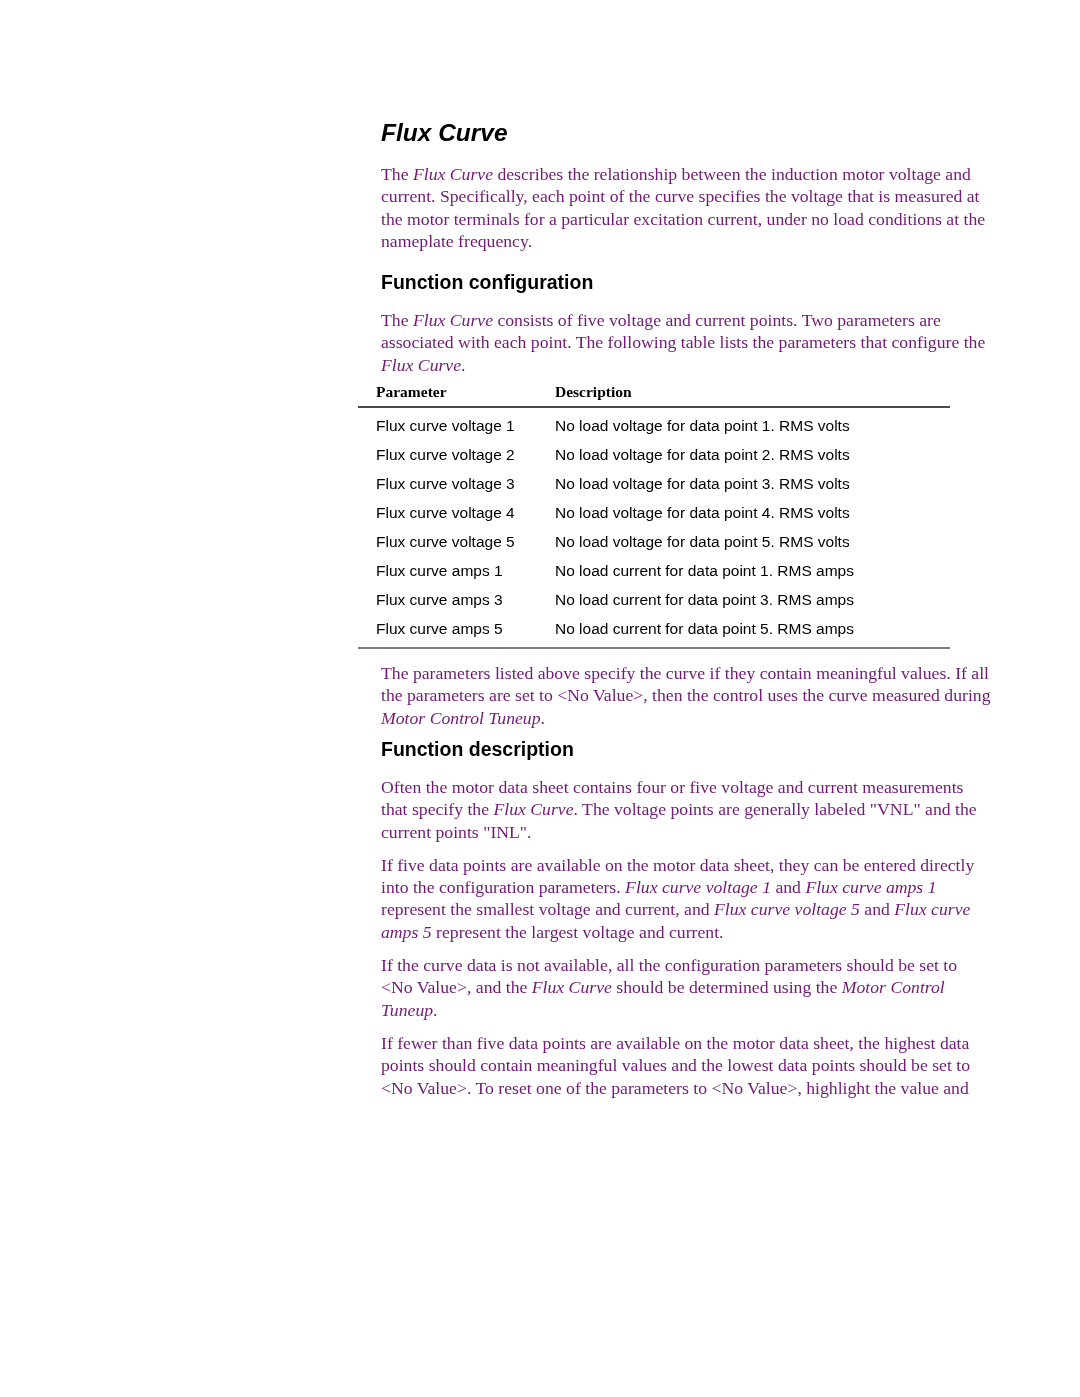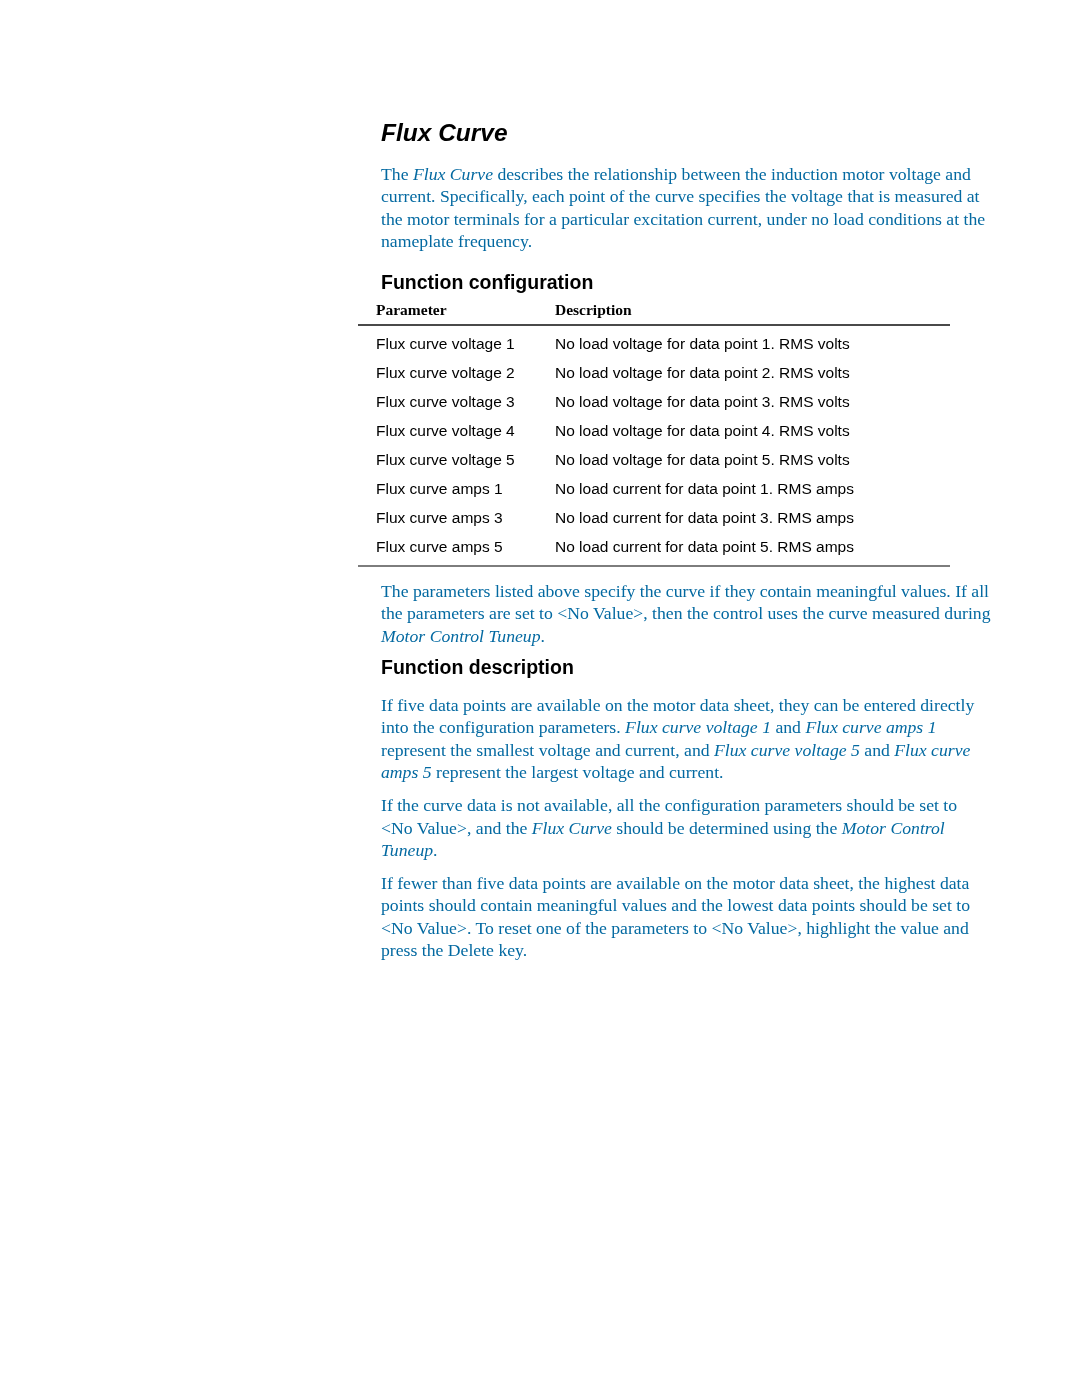--- a/index.html
+++ b/index.html
@@ -28,21 +28,21 @@
     font-style: italic;
     font-size: 24.5px;
     line-height: 30px;
     color: #000000;
   }
   p.body-text {
     margin: 15px 0 0 0;
     font-family: "Liberation Serif", serif;
     font-size: 17.7px;
     line-height: 22.3px;
-    color: #0369a1;
+    color: #701a75;
   }
   p.body-text + p.body-text { margin-top: 11px; }
   h2.section-heading {
     margin: 18px 0 0 0;
     font-family: Liberation Sans, sans-serif;
     font-weight: bold;
     font-size: 19.5px;
     line-height: 24px;
     color: #000000;
   }
@@ -106,20 +106,21 @@
 
 <div class="page">
   <div class="content">
 
     <h1 class="doc-title">Flux Curve</h1>
 
     <p class="body-text"><span>The </span><span class="it">Flux Curve</span><span> describes the relationship between the induction motor voltage and current. Specifically, each point of the curve specifies the voltage that is measured at the motor terminals for a particular excitation current, under no load conditions at the nameplate frequency.</span></p>
 
     <h2 class="section-heading">Function configuration</h2>
 
+    <p class="body-text"><span>The </span><span class="it">Flux Curve</span><span> consists of five voltage and current points. Two parameters are associated with each point. The following table lists the parameters that configure the </span><span class="it">Flux Curve</span><span>.</span></p>
 
     <table class="param-table">
       <thead>
         <tr>
           <th>Parameter</th>
           <th>Description</th>
         </tr>
       </thead>
       <tbody>
         <tr>
@@ -154,20 +155,21 @@
           <td>Flux curve amps 5</td>
           <td>No load current for data point 5. RMS amps</td>
         </tr>
       </tbody>
     </table>
 
     <p class="body-text" style="margin-top:13px;"><span>The parameters listed above specify the curve if they contain meaningful values. If all the parameters are set to &lt;No Value&gt;, then the control uses the curve measured during </span><span class="it">Motor Control Tuneup</span><span>.</span></p>
 
     <h2 class="section-heading" style="margin-top:8px;">Function description</h2>
 
+    <p class="body-text"><span>Often the motor data sheet contains four or five voltage and current measurements that specify the </span><span class="it">Flux Curve</span><span>. The voltage points are generally labeled "VNL" and the current points "INL".</span></p>
     <p class="body-text"><span>If five data points are available on the motor data sheet, they can be entered directly into the configuration parameters. </span><span class="it">Flux curve voltage 1</span><span> and </span><span class="it">Flux curve amps 1</span><span> represent the smallest voltage and current, and </span><span class="it">Flux curve voltage 5</span><span> and </span><span class="it">Flux curve amps 5</span><span> represent the largest voltage and current.</span></p>
     <p class="body-text"><span>If the curve data is not available, all the configuration parameters should be set to &lt;No Value&gt;, and the </span><span class="it">Flux Curve</span><span> should be determined using the </span><span class="it">Motor Control Tuneup</span><span>.</span></p>
     <p class="body-text"><span>If fewer than five data points are available on the motor data sheet, the highest data points should contain meaningful values and the lowest data points should be set to &lt;No Value&gt;. To reset one of the parameters to &lt;No Value&gt;, highlight the value and press the Delete key.</span></p>
 
   </div>
 
   <div class="page-footer">
     <span>GEH-6385  Reference and Troubleshooting, 2300 V Drives</span>
     <span class="footer-right">
       <span>Chapter 3  Paramters/Functions</span>

